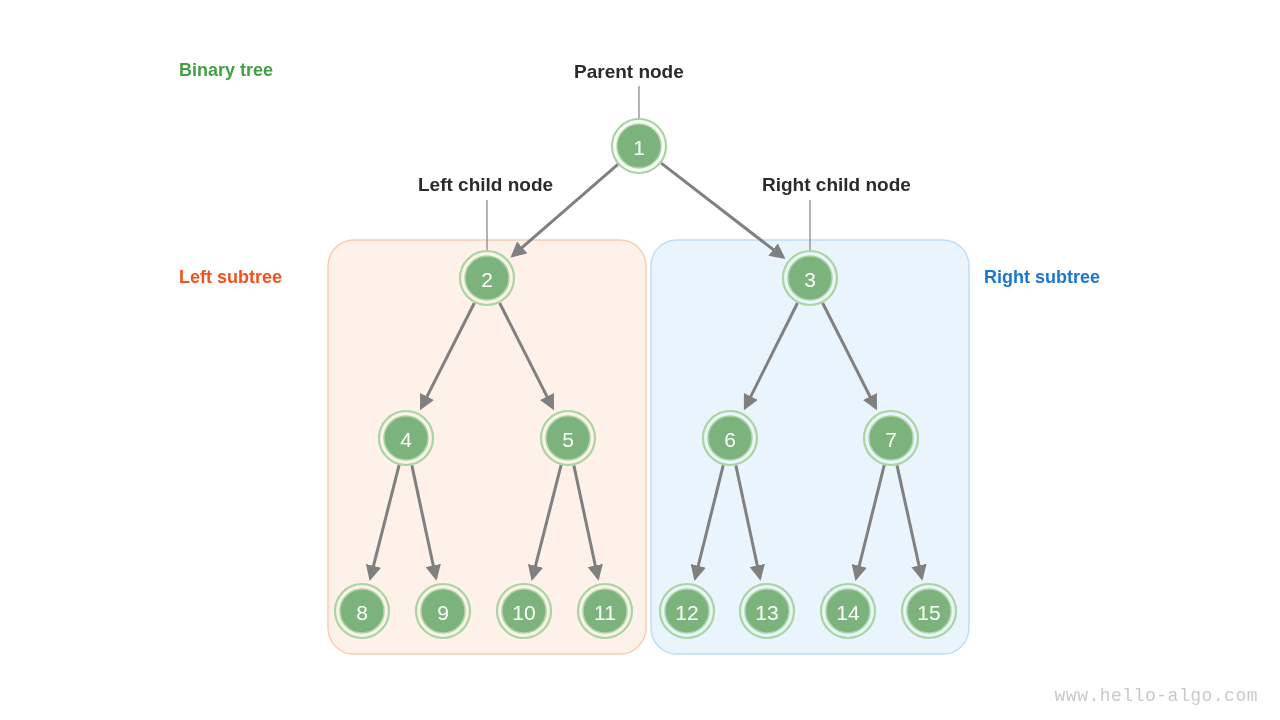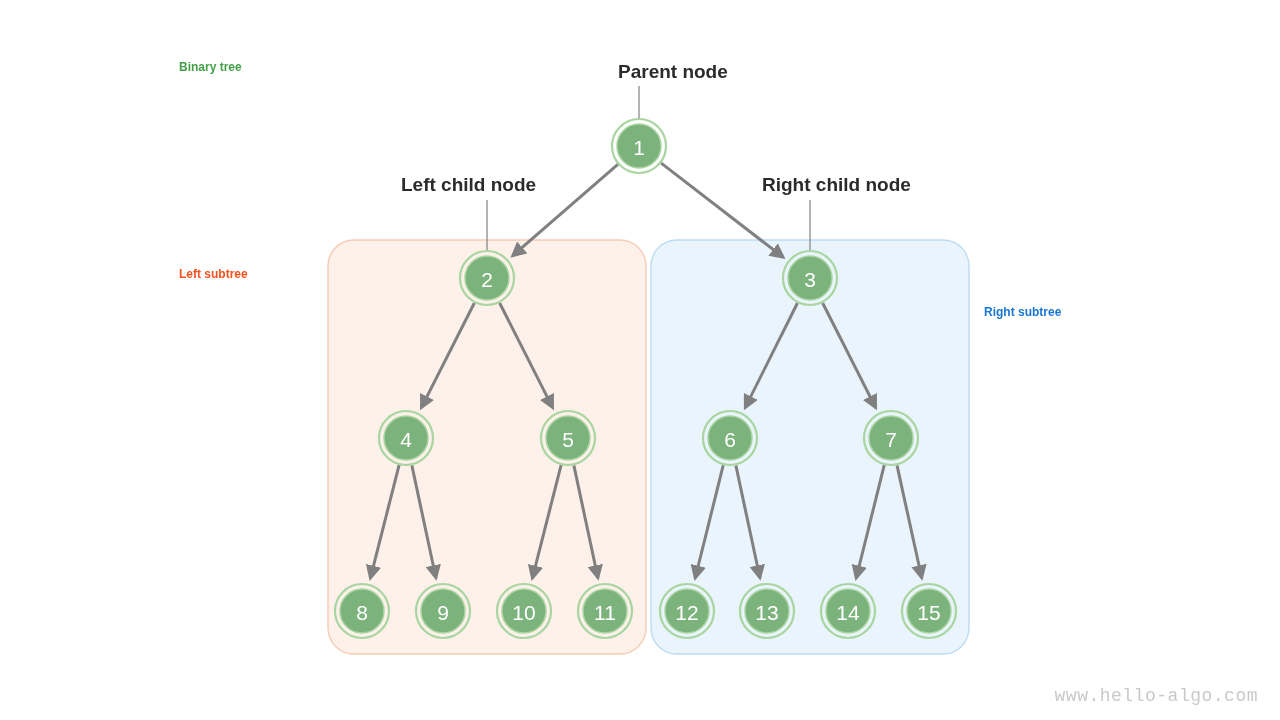--- a/index.html
+++ b/index.html
@@ -37,21 +37,21 @@
     position: absolute;
     font-family: "Liberation Sans", sans-serif;
     font-size: 19px;
     font-weight: bold;
     color: #2b2b2b;
     white-space: nowrap;
   }
   .section-title {
     position: absolute;
     font-family: "Liberation Sans", sans-serif;
-    font-size: 12px;
+    font-size: 18px;
     font-weight: bold;
     white-space: nowrap;
   }
   .watermark {
     position: absolute;
     right: 22px;
     bottom: 14px;
     font-family: "Liberation Mono", monospace;
     font-size: 18px;
     color: #c9c9c9;
@@ -171,23 +171,23 @@
           <circle cx="929" cy="611" r="22" fill="#7cb27c" stroke="#a8d5a0" stroke-width="1.5"></circle>
           <text x="929" y="612" class="node-label" fill="#ffffff">15</text>
         </g>
       </g>
   </svg>
 
   <div class="section-title" style="left:179px; top:60px; color:#43a047;">Binary tree</div>
 
   <div class="section-title" style="left:179px; top:267px; color:#f4511e;">Left subtree</div>
 
-  <div class="section-title" style="left:984px; top:267px; color:#1976d2;margin-top:38px;">Right subtree</div>
+  <div class="section-title" style="left:984px; top:267px; color:#1976d2;">Right subtree</div>
 
-  <div class="annot-text" style="left:574px; top:61px;margin-left:44px;">Parent node</div>
+  <div class="annot-text" style="left:574px; top:61px;">Parent node</div>
 
-  <div class="annot-text" style="left:401px; top:174px;">Left child node</div>
+  <div class="annot-text" style="left:418px; top:174px;">Left child node</div>
 
   <div class="annot-text" style="left:722px; top:174px;margin-left:40px;">Right child node</div>
 
   <div class="watermark">www.hello-algo.com</div>
 
 </div>
 
 </body></html>

